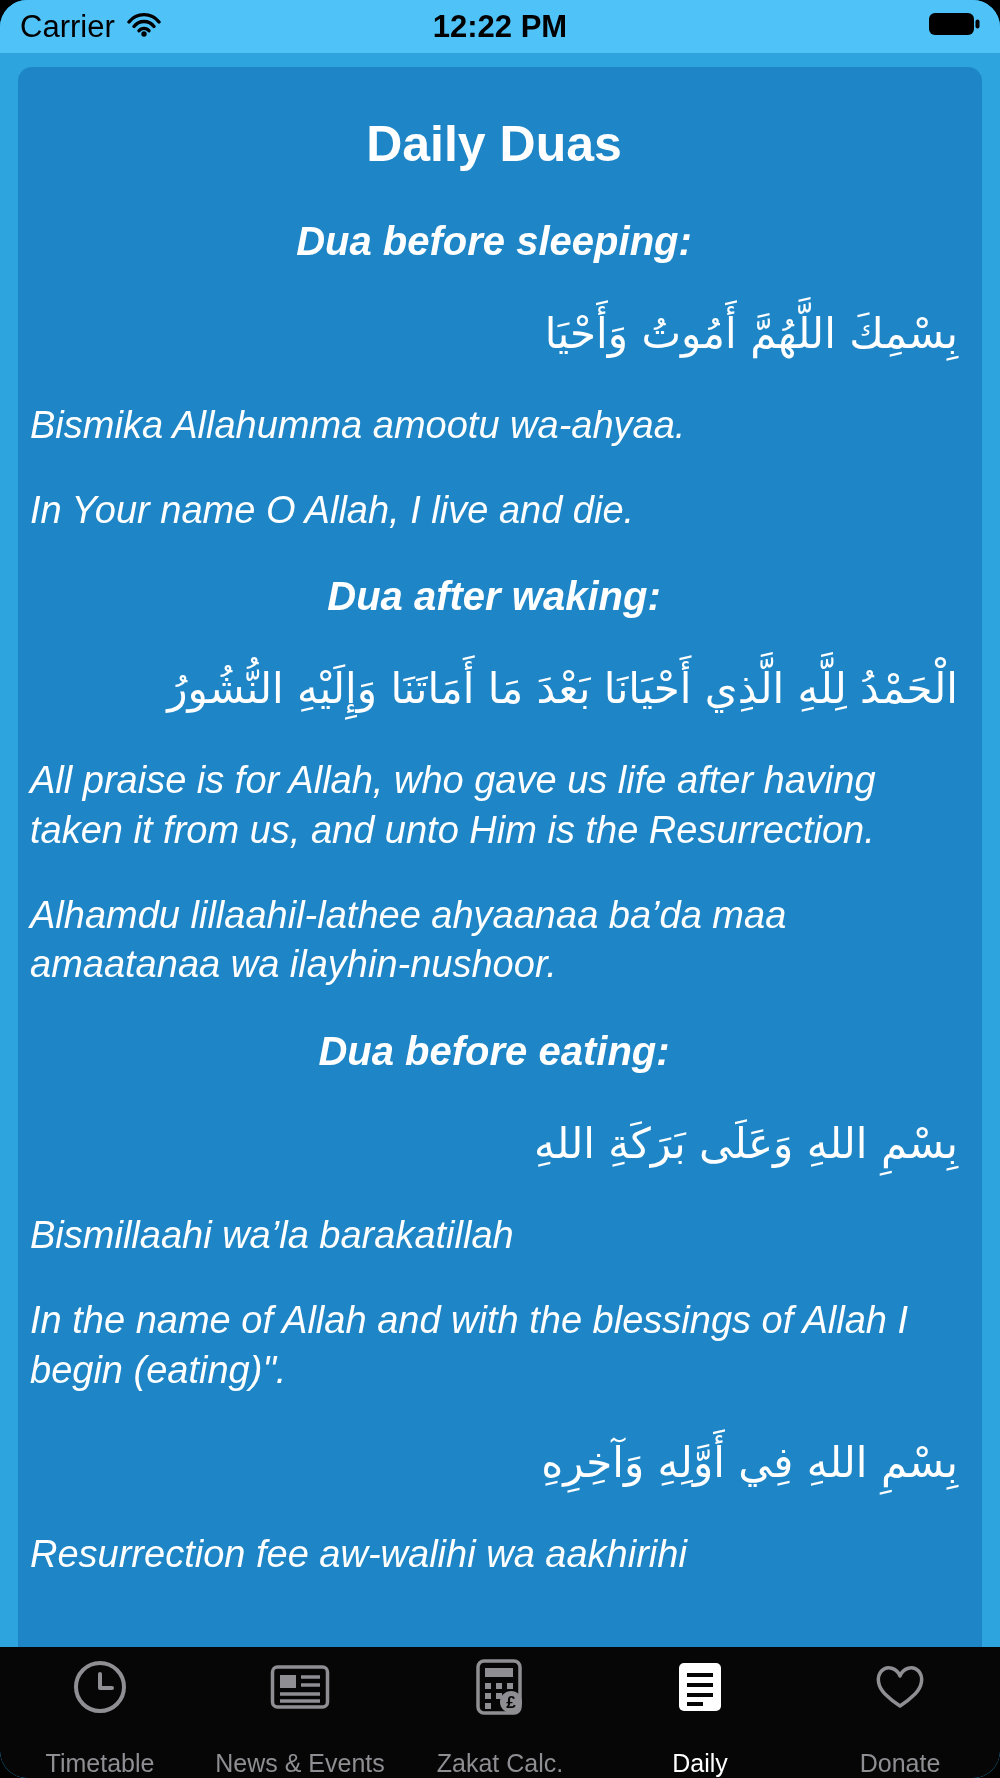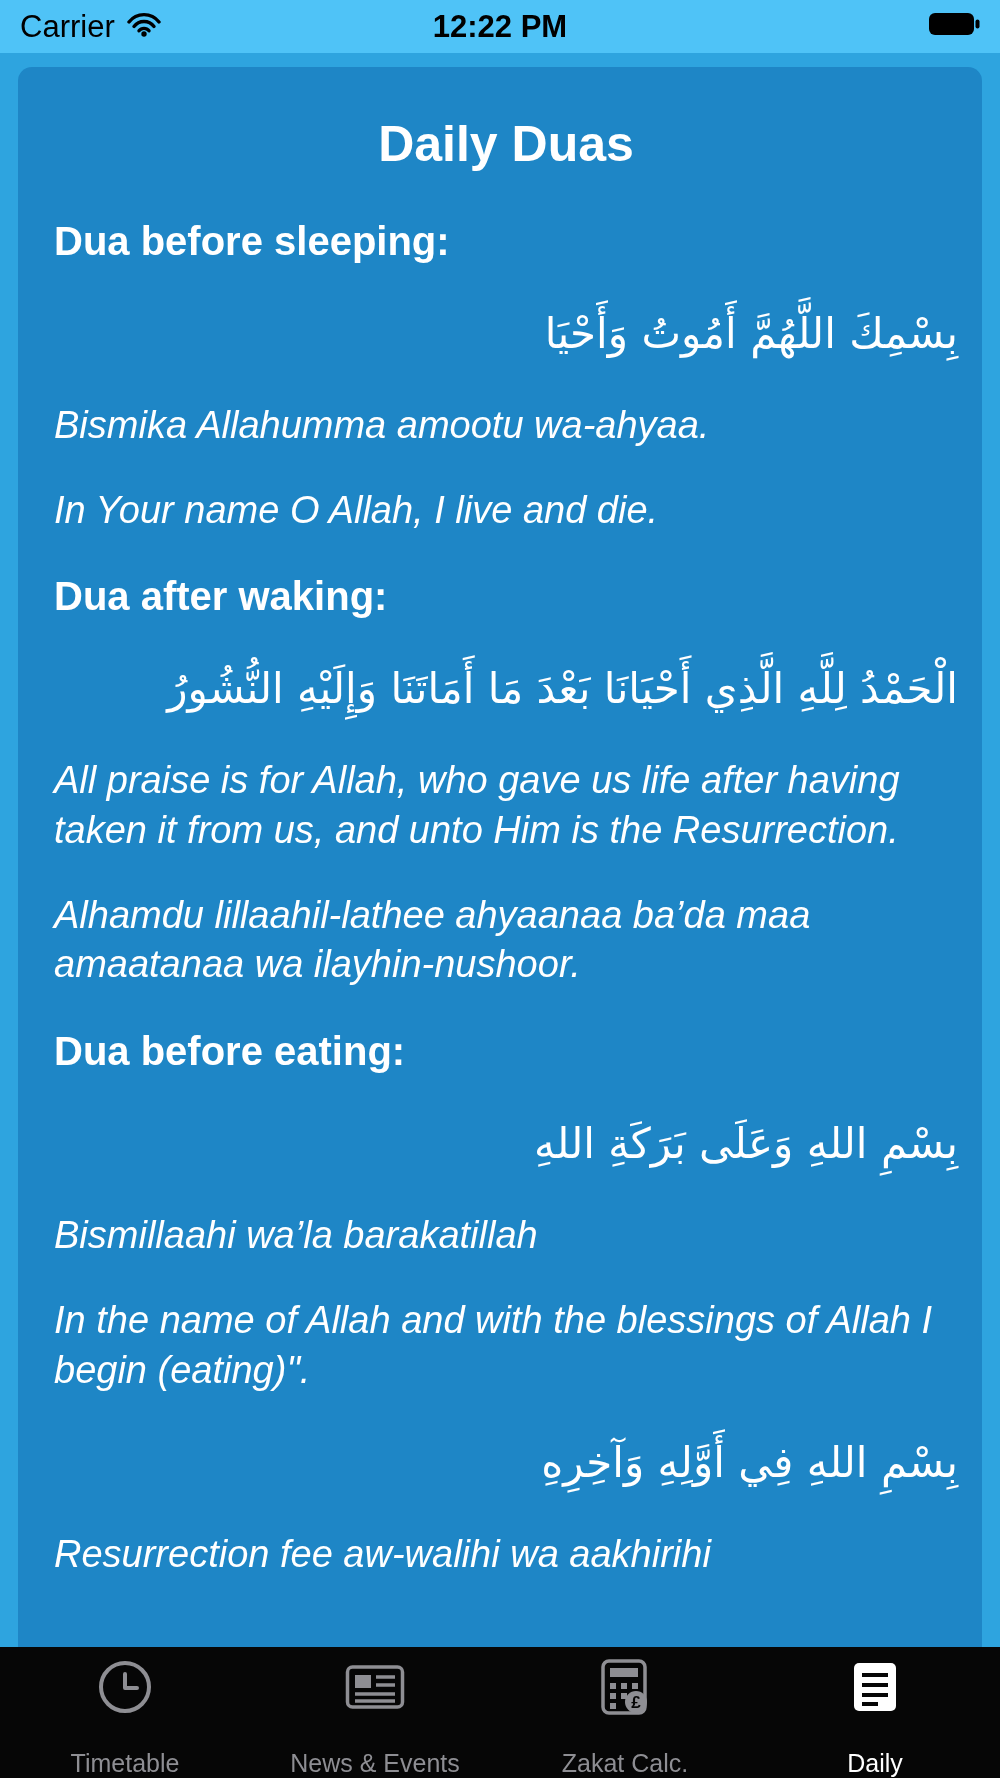--- a/index.html
+++ b/index.html
@@ -7,20 +7,21 @@
   body {
     font-family: "Liberation Sans", "DejaVu Sans", sans-serif;
     background: #000;
   }
   .screen {
     position: relative;
     width: 1000px;
     height: 1778px;
     overflow: hidden;
     background: var(--app-bg, #2EA4DF);
+    border-radius: 27px;
   }
   
   .status-bar {
     position: absolute; top: 0; left: 0; right: 0; height: 53px;
     background: var(--status-bg, #4FC3F7);
     display: flex; align-items: center;
     padding: 0 20px;
     color: #000;
     font-size: 31px;
     z-index: 10;
@@ -34,31 +35,31 @@
   
   .content {
     position: absolute; top: 53px; left: 0; right: 0; bottom: 0;
     overflow: hidden;
     background: var(--app-bg, #2EA4DF);
   }
   .panel {
     position: absolute; top: 14px; left: 18px; right: 18px; bottom: 0;
     background: var(--panel-bg, #1E86C6);
     border-radius: 14px 14px 0 0;
-    padding: 46px 24px 0 36px;
+    padding: 46px 24px 0 12px;
     color: #fff;
     overflow: hidden;
   }
   .page-title {
     font-size: 50px; font-weight: bold; text-align: center;
     line-height: 1.25; margin-bottom: 40px;
   }
   .dua-heading {
-    font-size: 40px; font-weight: bold; 
-    line-height: 1.25; margin-bottom: 36px;
+    font-size: 40px; font-weight: bold; text-align: center;
+    line-height: 1.25; margin-bottom: 36px; font-style: italic;
   }
   .arabic {
     font-size: 42px; line-height: 1.5; text-align: right; direction: rtl;
     font-family: "DejaVu Sans", sans-serif;
     margin-bottom: 36px;
   }
   .par {
     font-size: 38px; line-height: 1.3; text-align: left;
     margin-bottom: 36px;
     font-style: italic;
@@ -196,15 +197,23 @@
           <rect x="6" y="4" width="42" height="48" rx="5" fill="currentColor"></rect>
           <line x1="14" y1="16" x2="40" y2="16" stroke="#060606" stroke-width="4"></line>
           <line x1="14" y1="26" x2="40" y2="26" stroke="#060606" stroke-width="4"></line>
           <line x1="14" y1="36" x2="40" y2="36" stroke="#060606" stroke-width="4"></line>
           <line x1="14" y1="45" x2="30" y2="45" stroke="#060606" stroke-width="4"></line>
         </svg>
       </span>
       <span class="tab-label">Daily</span>
     </div>
 
+    <div class="tab">
+      <span class="tab-icon">
+        <svg width="60" height="56" viewBox="0 0 60 56">
+          <path d="M30 17 C 27 9, 17 6, 11.5 12 C 6 18, 8 28, 15 35 C 20 40, 26 44.5, 30 47 C 34 44.5, 40 40, 45 35 C 52 28, 54 18, 48.5 12 C 43 6, 33 9, 30 17 Z" fill="none" stroke="currentColor" stroke-width="3.5" stroke-linejoin="round"></path>
+        </svg>
+      </span>
+      <span class="tab-label">Donate</span>
+    </div>
 
   </nav>
 </div>
 
 </body></html>

